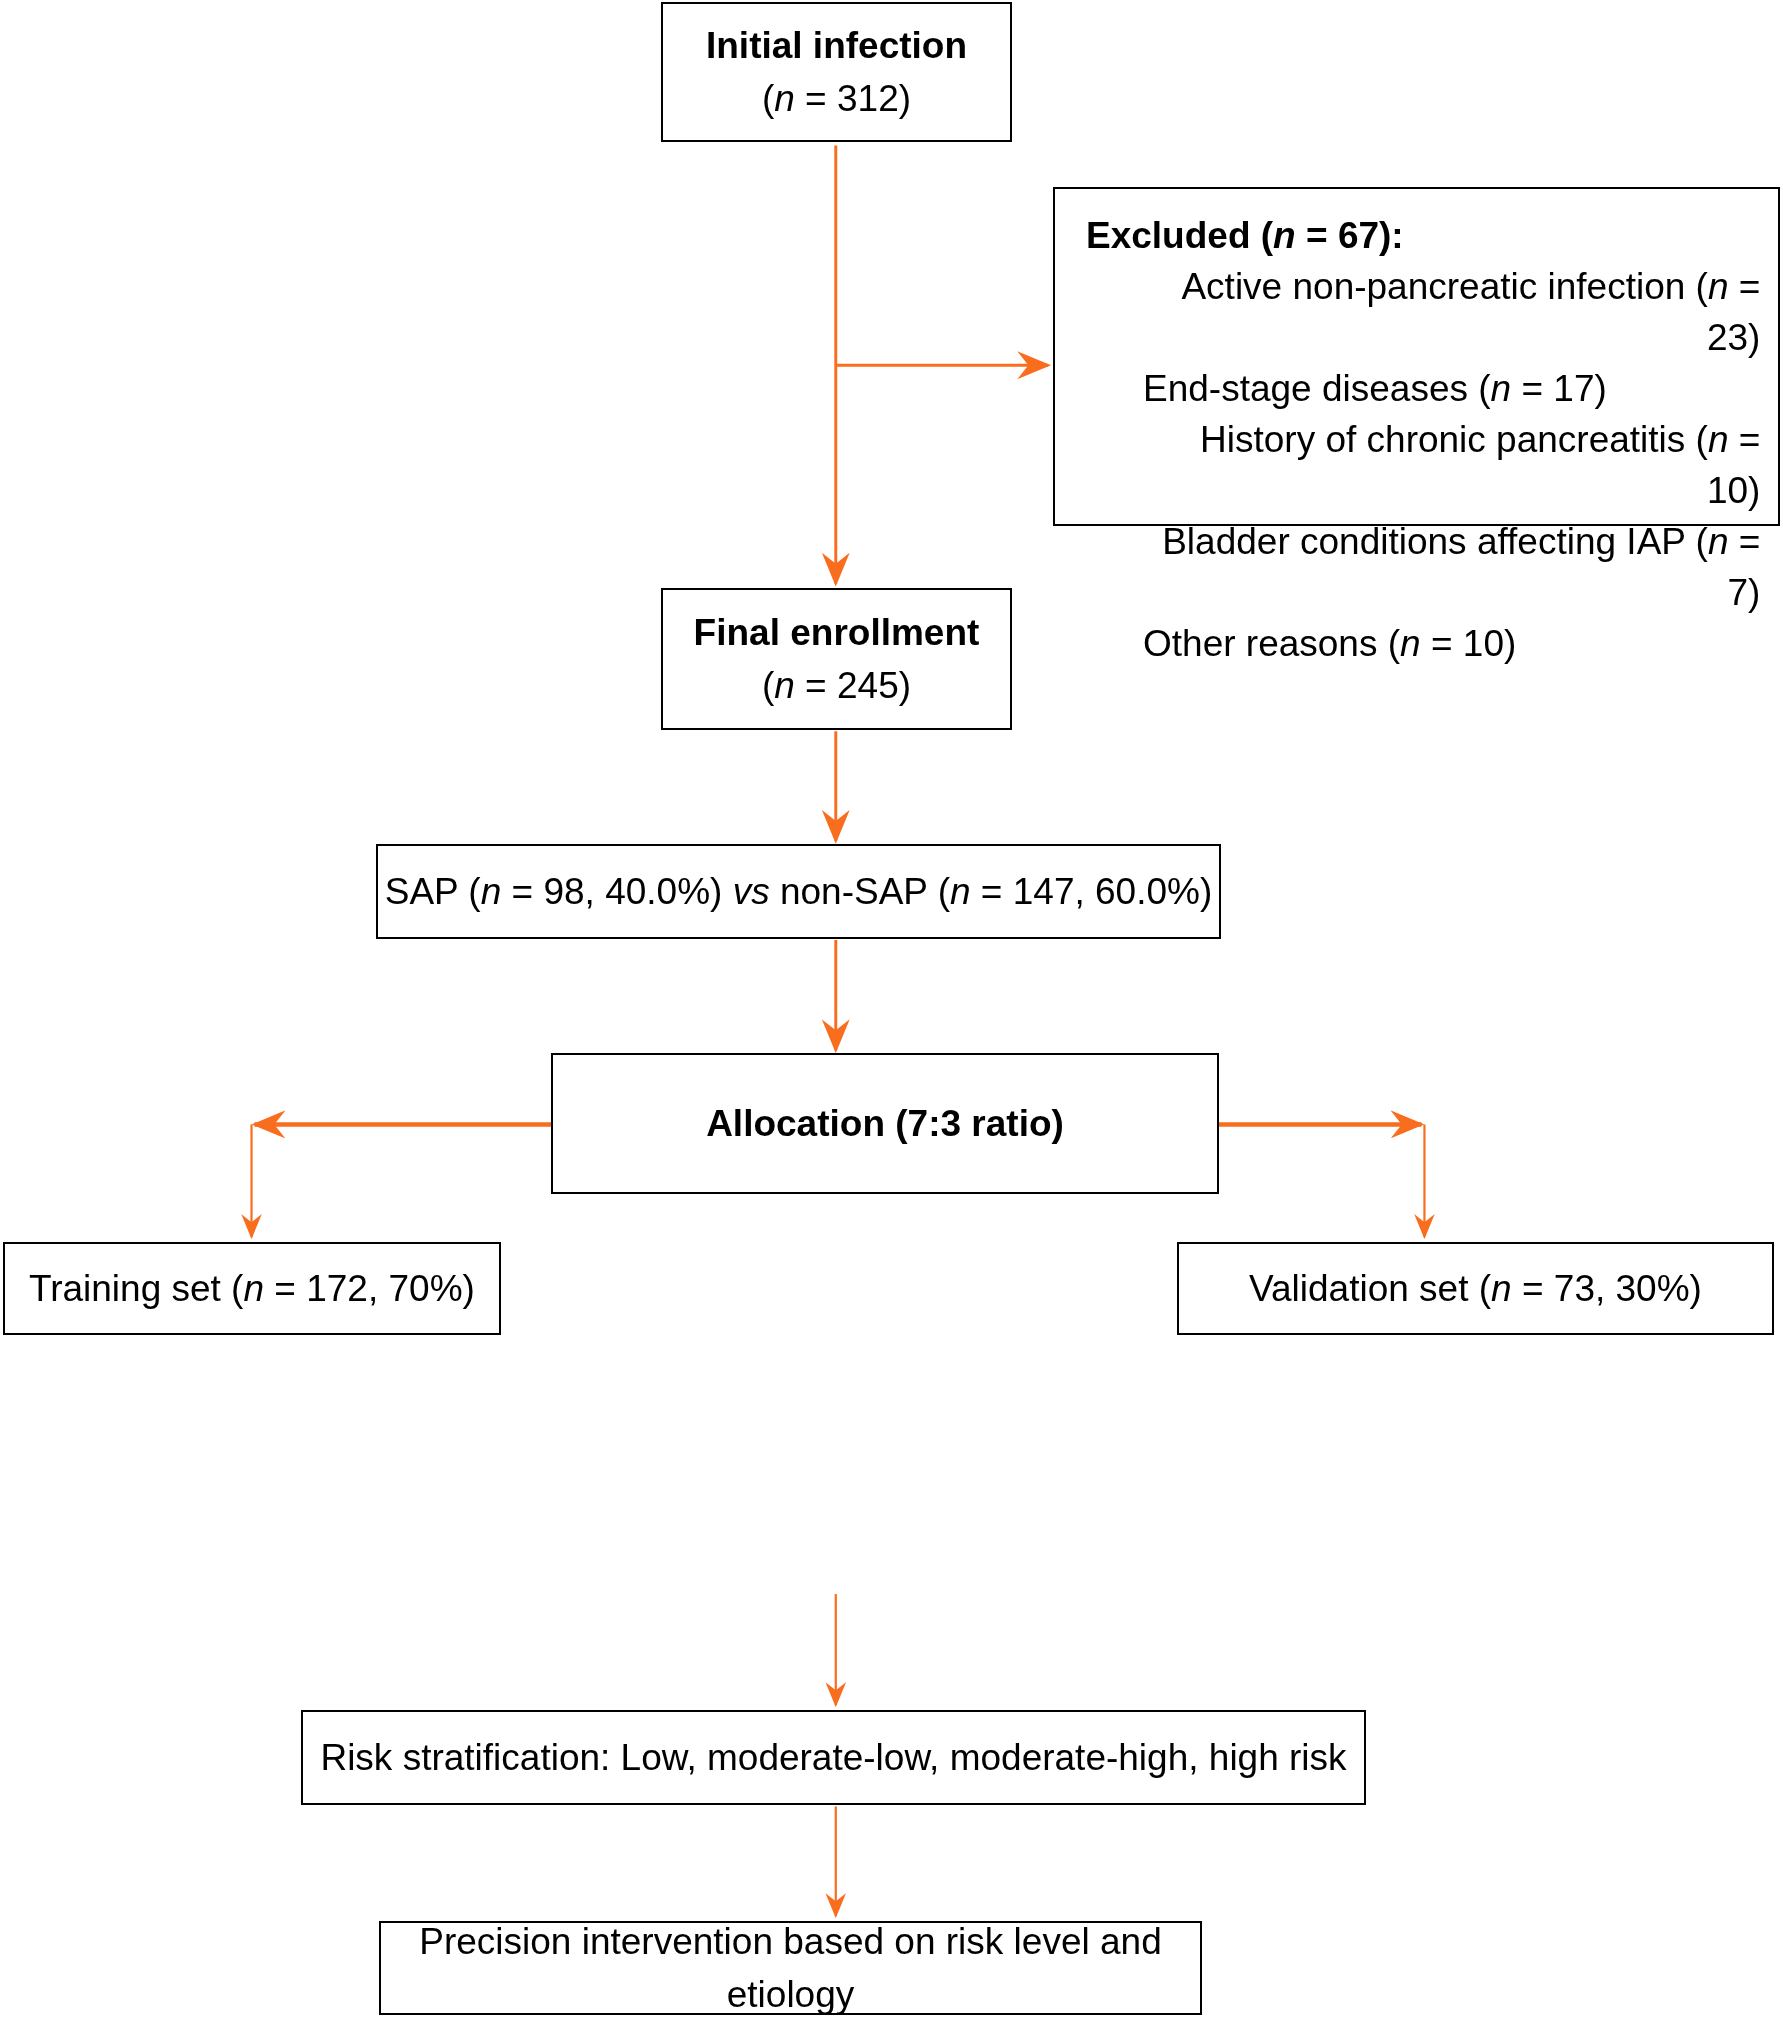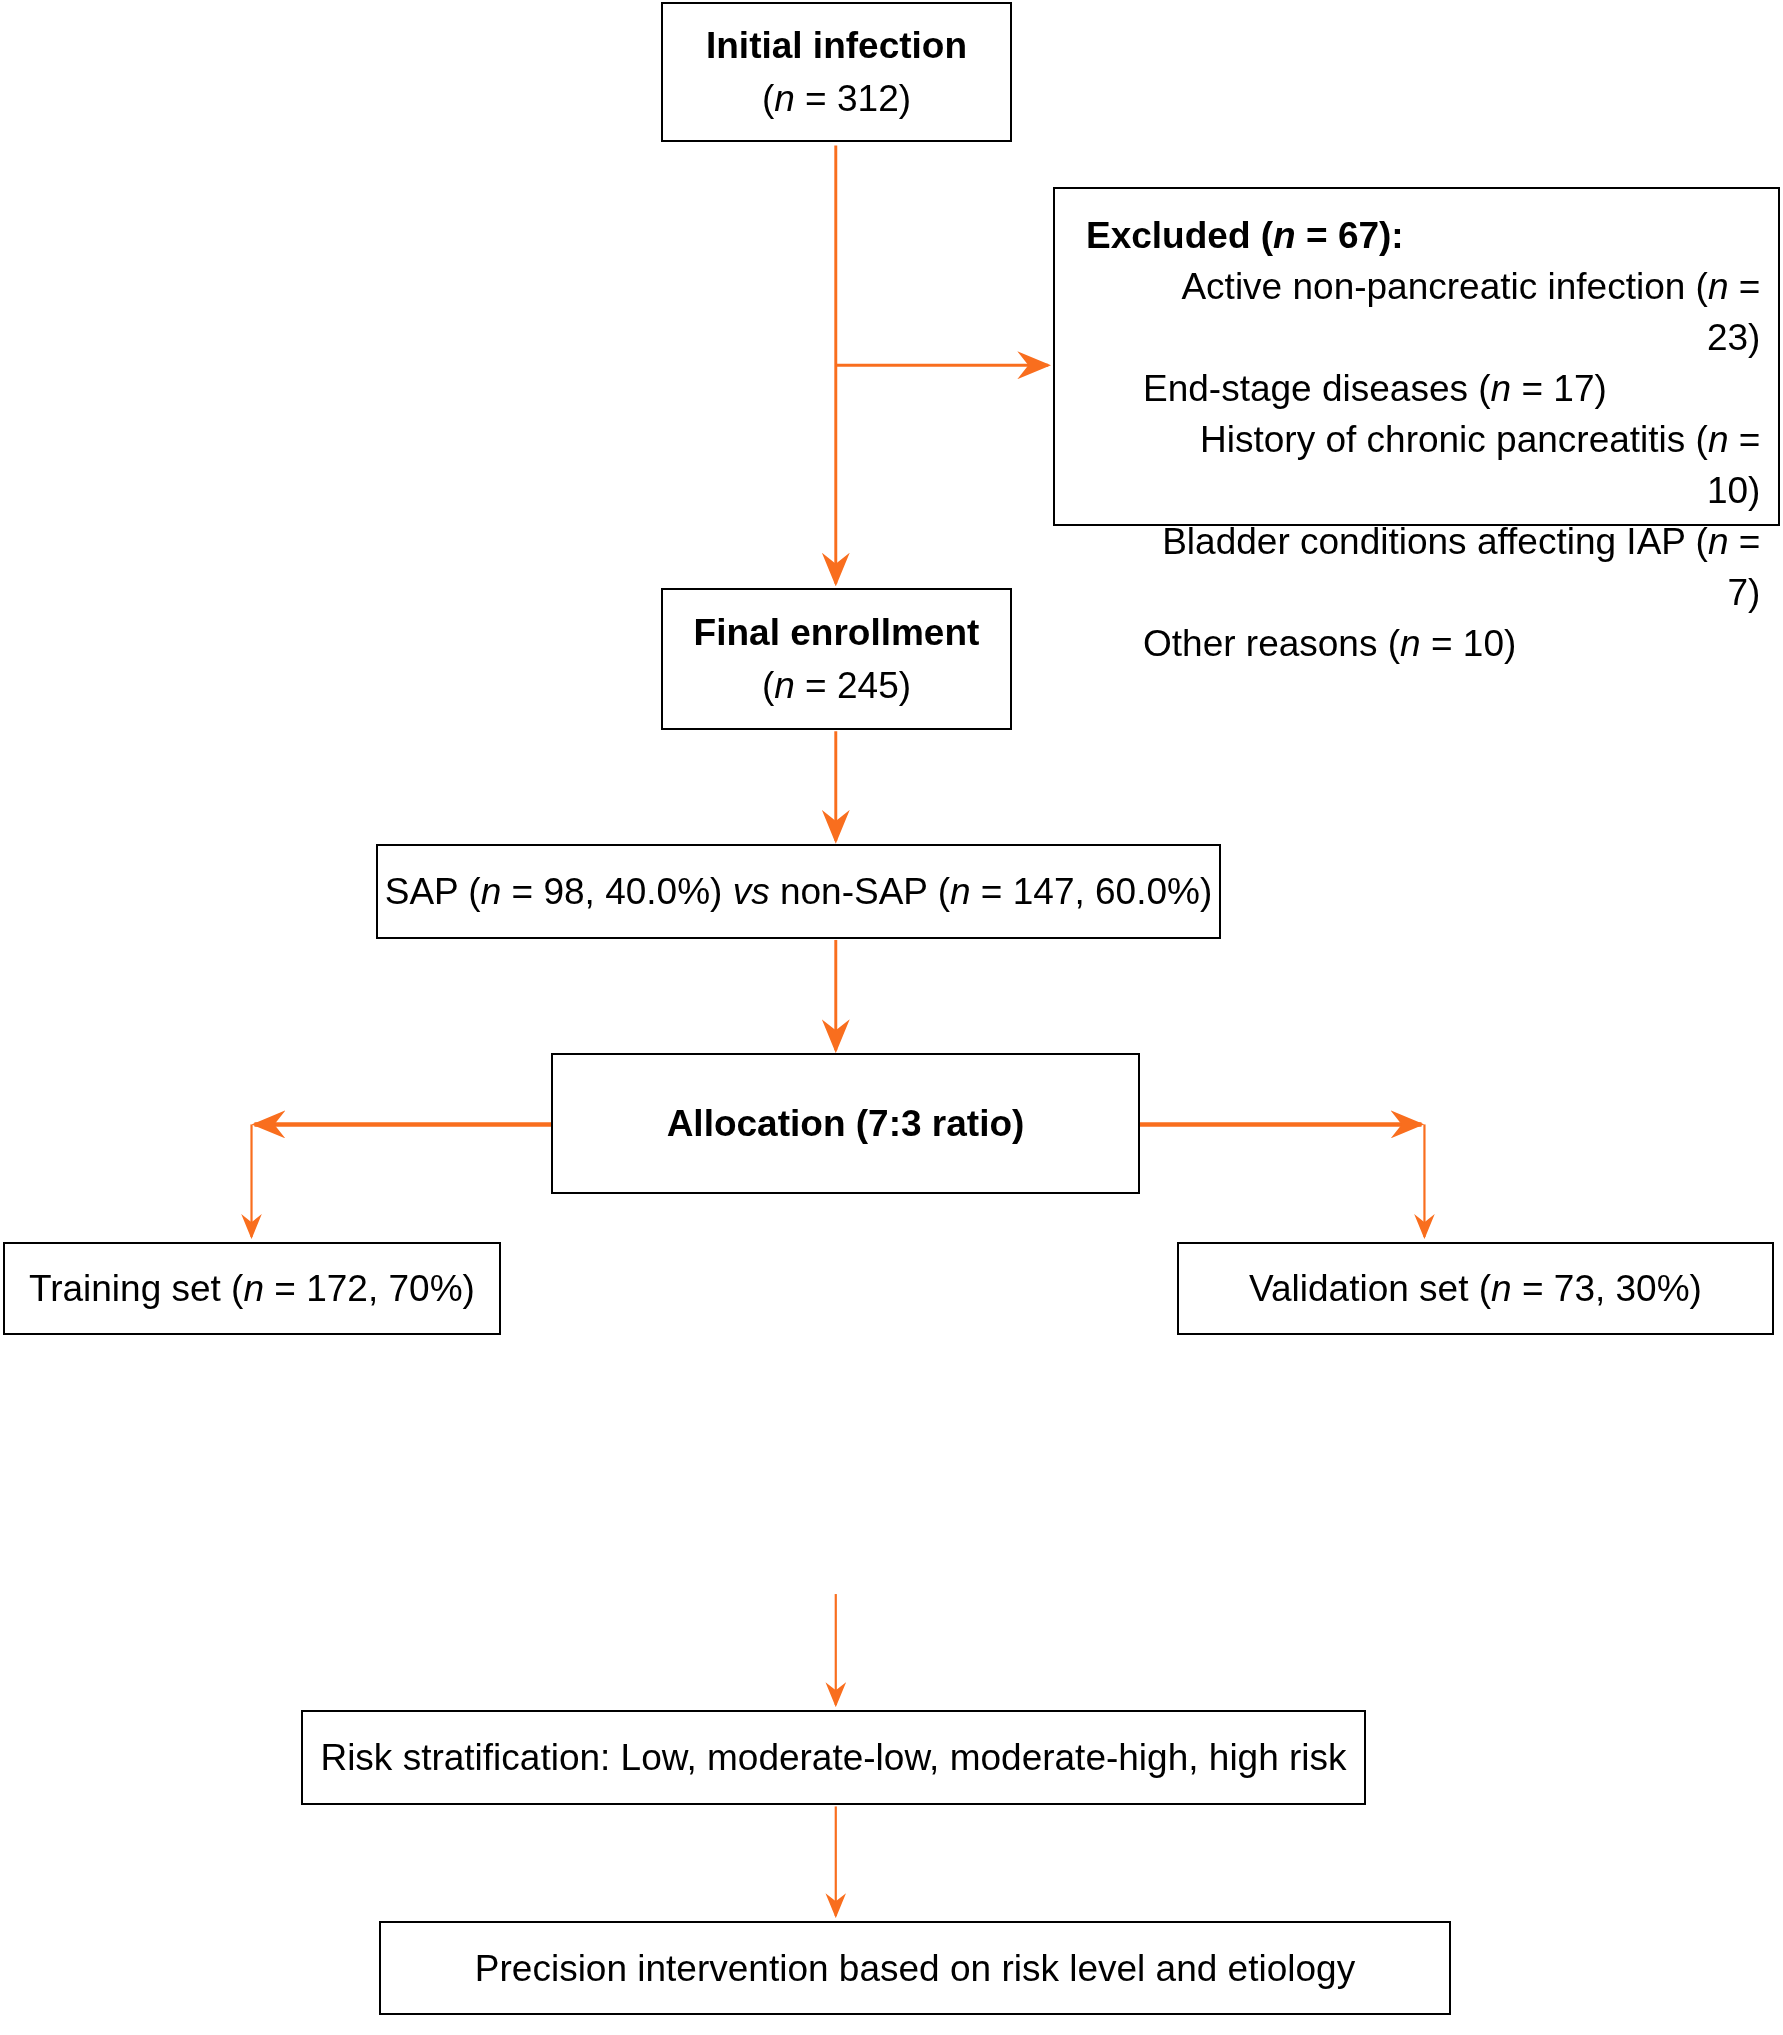--- a/index.html
+++ b/index.html
@@ -29,26 +29,26 @@
   }
   .node .ttl { font-weight:bold; }
   
   #initial     { left:661px;  top:2.2px;    width:351px;  height:140px; }
   #excluded    { left:1053px; top:187px;  width:727px;  height:339px;
                  align-items:flex-start; text-align:left;
                  justify-content:flex-start; padding:20.6px 17.6px 0 31px; line-height:51px; }
   #excluded .xitem { padding-left:57px;text-align:right; }
   #final       { left:661px;  top:588px;  width:351px;  height:142px; }
   #sap         { left:376px;  top:844px; width:845px; height:95px; }
-  #allocation  { left:551px;  top:1053px; width:589px;  height:141px; }
+  #allocation  { left:551px;  top:1053px; width:668px;  height:141px; }
   #training    { left:2.9px;    top:1242px; width:498px;  height:93px; }
   #validation  { left:1177px; top:1242px; width:597px;  height:93px; }
   #iap         { left:316px;  top:1451px; width:1057px; height:142px; }
   #risk        { left:301px;  top:1710px; width:1065px; height:95px; }
-  #precision   { left:379px;  top:1921px; width:1072px; height:94px; }
+  #precision   { left:379px;  top:1921px; width:823px; height:94px; }
   .wires line { stroke:var(--accent); }
 </style>
 </head>
 <body>
 
 <div class="canvas">
 
   <svg class="wires" viewBox="0 0 2427 2769" xmlns="http://www.w3.org/2000/svg">
     <defs>
       <marker id="ah-big" markerUnits="userSpaceOnUse" markerWidth="46" markerHeight="38" refX="42" refY="19" orient="auto">

